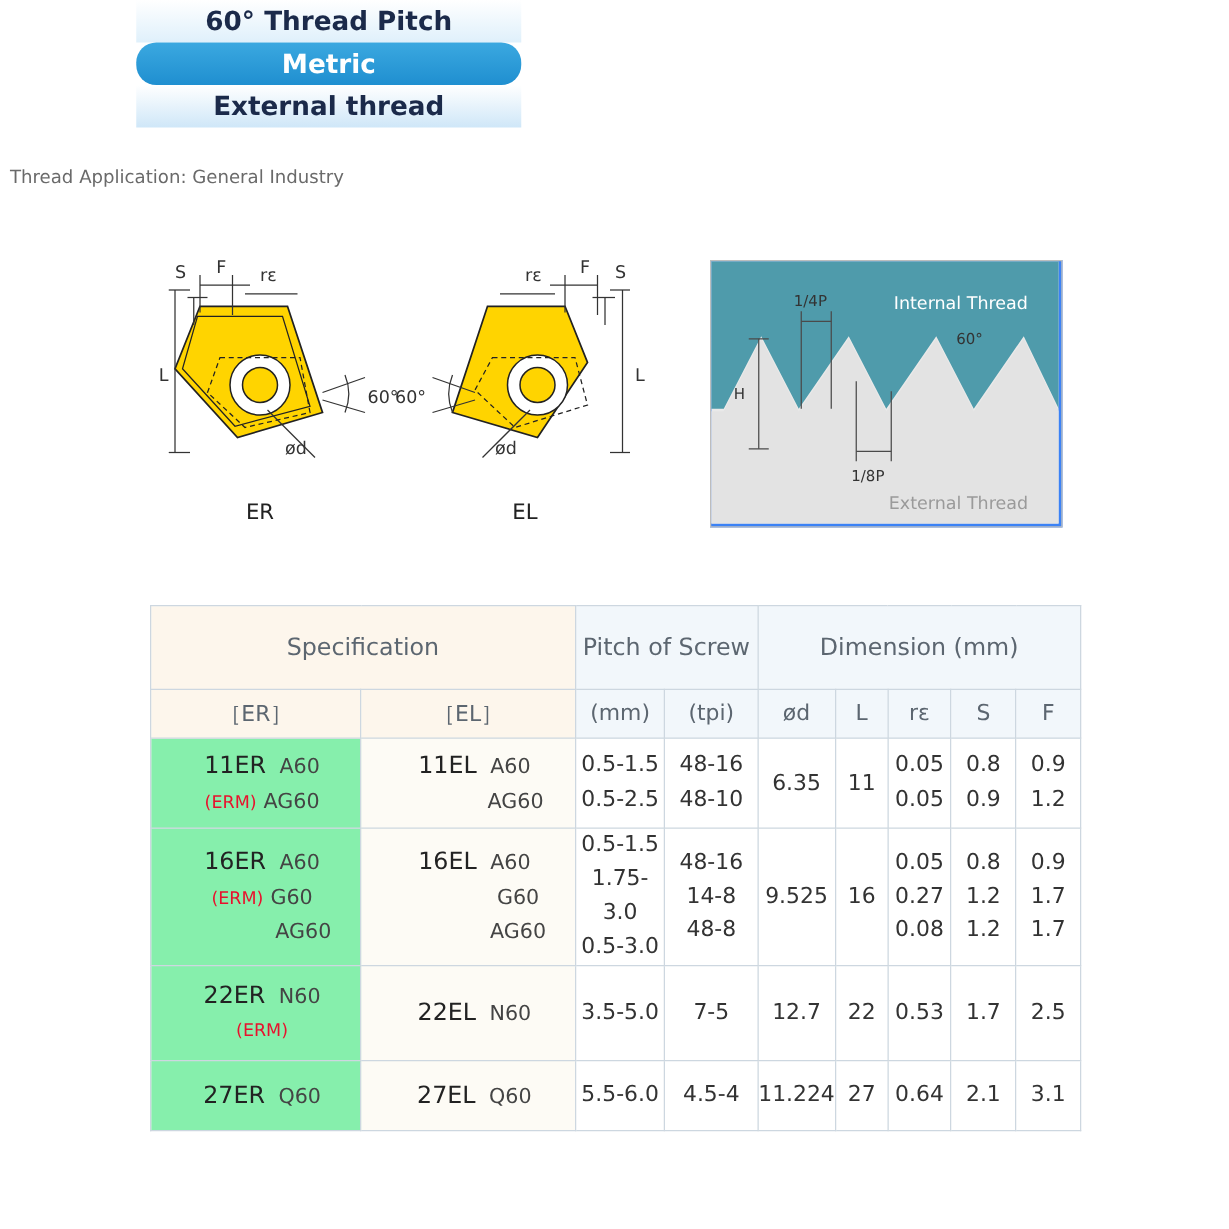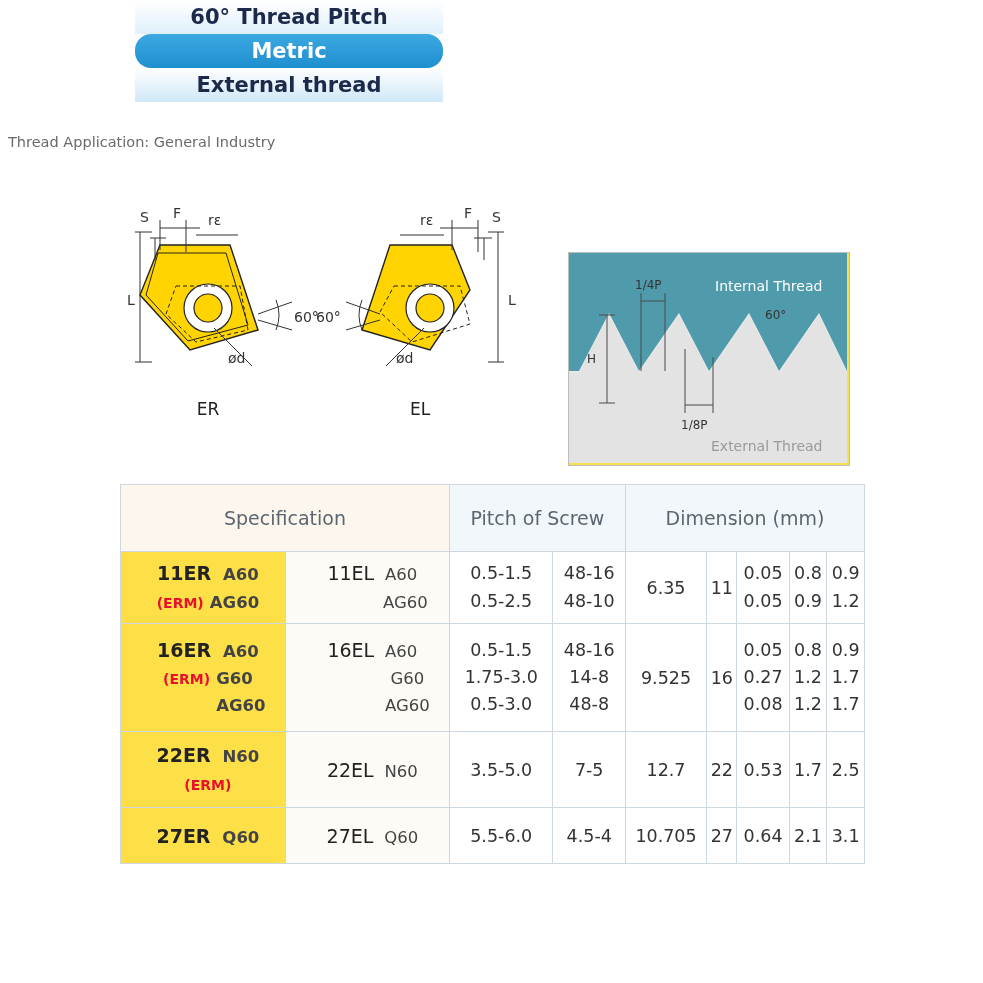--- a/index.html
+++ b/index.html
@@ -9,38 +9,38 @@
     color:#333;
     position:relative;overflow:hidden;
   }
   
   .header{position:absolute;left:0;top:0;width:430px;height:118px;}
   .er-badge{
     position:absolute;left:8px;top:22px;width:112px;height:60px;
     background:#e8112d;color:#fff;display:flex;align-items:center;justify-content:center;
     font-size:29px;font-weight:bold;letter-spacing:.5px;
   }
-  .hdr-lines{position:absolute;left:135px;top:0;width:308px;}
+  .hdr-lines{position:absolute;left:109px;top:0;width:308px;}
   .hdr-line{
     height:34px;display:flex;align-items:center;justify-content:center;
     font-size:21px;font-weight:bold;color:#1b2a4a;
   }
   .l1{background:linear-gradient(to bottom,#ffffff 0%,#dff0fb 100%);}
   .l2{background:linear-gradient(to bottom,#3ba8e0 0%,#1f8fd0 100%);color:#ffffff;border-radius:16px;}
   .l3{background:linear-gradient(to bottom,#ffffff 0%,#cfe7f8 100%);}
   .app-line{
     position:absolute;left:8px;top:134px;font-size:14.5px;color:#6a6a6a;
   }
 
   
   .figures{position:absolute;left:0;top:190px;width:983px;height:250px;}
 
   .thread-box{
     position:absolute;left:568px;top:208px;width:280px;height:212px;
-    border:1px solid #bdbdbd;background:#fde047;margin-top:44px;
+    border:1px solid #bdbdbd;background:#3b82f6;
   }
 
   
   .tbl-wrap{position:absolute;left:120px;top:484px;width:899px;}
   table{border-collapse:collapse;width:745px;}
   td,th{border:1px solid #cdd7e0;padding:0;font-weight:normal;}
   .hdr-cell{
     background:#f2f7fb;color:#5c6670;font-size:17.5px;text-align:center;
     height:38px;
   }
@@ -55,21 +55,21 @@
   .c-re{width:50px;}
   .c-s{width:52px;}
   .c-f{width:52px;}
 
   .row td{vertical-align:middle;font-size:17.5px;color:#333;text-align:center;}
   .code{font-size:19px;color:#222;}
   .erm{color:#e8112d;font-size:14px;}
   .multi{line-height:1.55;}
   .sub{font-size:16.5px;color:#444;}
   .grey{color:#555;}
-  .spec-cell{background:#fde047;padding:6px 0 6px 10px;text-align:left;font-weight:bold;}
+  .spec-cell{background:#86efac;padding:6px 0 6px 10px;text-align:left;}
   .el-cell{background:#fdfbf5;padding:6px 0 6px 10px;text-align:left;}
   .ind{display:inline-block;width:66px;}
   .ind2{display:inline-block;width:70px;}
 </style>
 </head>
 <body>
 
 <div class="header">
   <div class="hdr-lines">
     <div class="hdr-line l1">60° Thread Pitch</div>
@@ -179,20 +179,31 @@
 </div>
 
 <div class="tbl-wrap">
 <table>
   <thead>
     <tr>
       <th class="hdr-cell hdr-big spec-col" colspan="2">Specification</th>
       <th class="hdr-cell hdr-big" colspan="2">Pitch of Screw</th>
       <th class="hdr-cell hdr-big" colspan="5">Dimension (mm)</th>
     </tr>
+    <tr>
+      <th class="hdr-cell spec-col grp-er">［ER］</th>
+      <th class="hdr-cell spec-col grp-el">［EL］</th>
+      <th class="hdr-cell c-pitchmm">(mm)</th>
+      <th class="hdr-cell c-tpi">(tpi)</th>
+      <th class="hdr-cell c-d">ød</th>
+      <th class="hdr-cell c-l">L</th>
+      <th class="hdr-cell c-re">rɛ</th>
+      <th class="hdr-cell c-s">S</th>
+      <th class="hdr-cell c-f">F</th>
+    </tr>
   </thead>
   <tbody>
 
     <tr class="row" style="height:72px;">
       <td class="spec-cell multi">
         <span class="code">11ER</span>
         <span class="sub">&nbsp;</span><span class="sub">A60</span><br>
         <span class="erm">(ERM)</span>
         <span class="sub">AG60</span>
       </td>
@@ -291,21 +302,21 @@
       <td class="spec-cell">
         <span class="code">27ER</span>
         <span class="sub">&nbsp;</span><span class="sub">Q60</span>
       </td>
       <td class="el-cell">
         <span class="code">27EL</span>
         <span class="sub">&nbsp;</span><span class="sub">Q60</span>
       </td>
       <td class="sub grey">5.5-6.0</td>
       <td class="sub grey">4.5-4</td>
-      <td class="sub grey">10.705</td>
+      <td class="sub grey">11.224</td>
       <td class="sub grey">27</td>
       <td class="sub grey">0.64</td>
       <td class="sub grey">2.1</td>
       <td class="sub grey">3.1</td>
     </tr>
   </tbody>
 </table>
 </div>
 
 </body></html>

